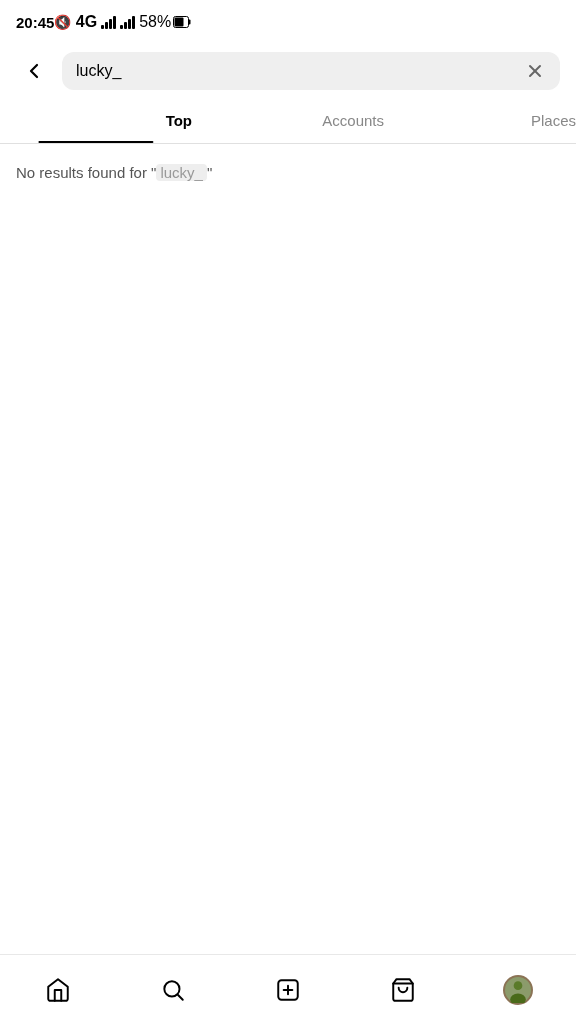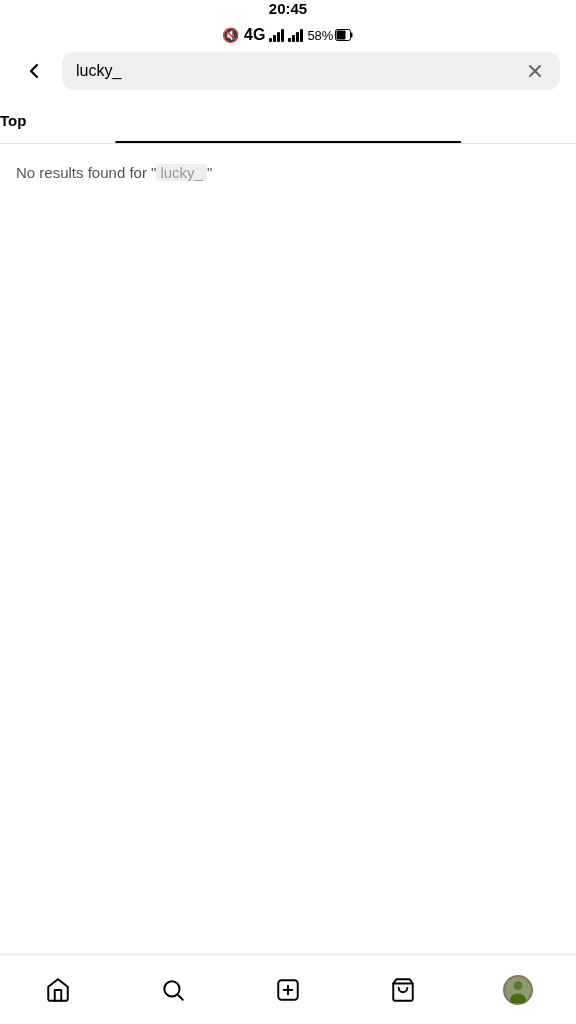--- a/index.html
+++ b/index.html
@@ -9,26 +9,24 @@
       height: 1024px;
       font-family: -apple-system, 'Helvetica Neue', Arial, sans-serif;
       background: #fff;
       overflow: hidden;
       position: relative;
     }
 
     
     .status-bar {
       display: flex;
-      justify-content: space-between;
       align-items: center;
       height: 44px;
       padding: 0 16px;
       background: #fff;
-      flex-direction: column;
     }
     .status-time {
       font-size: 15px;
       font-weight: 600;
       color: #000;
     }
     .status-icons {
       display: flex;
       align-items: center;
       gap: 4px;
@@ -82,21 +80,21 @@
     }
 
     
     .tabs {
       display: flex;
       border-bottom: 1px solid #e0e0e0;
       background: #fff;
     }
     .tab {
       flex: 1;
-      text-align: left;
+      text-align: right;
       padding: 14px 0;
       font-size: 15px;
       color: #888;
       cursor: pointer;
       position: relative;
     }
     .tab.active {
       color: #000;
       font-weight: 600;
     }
@@ -169,21 +167,21 @@
     }
     .signal-bars span {
       display: inline-block;
       background: #000;
       width: 3px;
       border-radius: 1px;
     }
     .battery-icon {
       display: inline-flex;
       align-items: center;
-      font-size: 13px;
+      font-size: 16px;
       font-weight: 500;
     }
   </style>
 </head>
 <body>
 
 <div class="status-bar">
   <span class="status-time">20:45</span>
   <div class="status-icons">
 
@@ -230,20 +228,26 @@
         <line x1="15" y1="5" x2="5" y2="15"></line>
       </svg>
     </div>
   </div>
 </div>
 
 <div class="tabs">
   <div class="tab active">
     <span>Top</span>
   </div>
+  <div class="tab">
+    <span>Accounts</span>
+  </div>
+  <div class="tab">
+    <span>Places</span>
+  </div>
 </div>
 
 <div class="content">
   <p class="no-results">
     <span>No results found for "</span><span style="color:#999; background:#eee; padding: 0 4px; border-radius:4px;">lucky_</span><span>"</span>
   </p>
 </div>
 
 <div class="bottom-nav">
 

